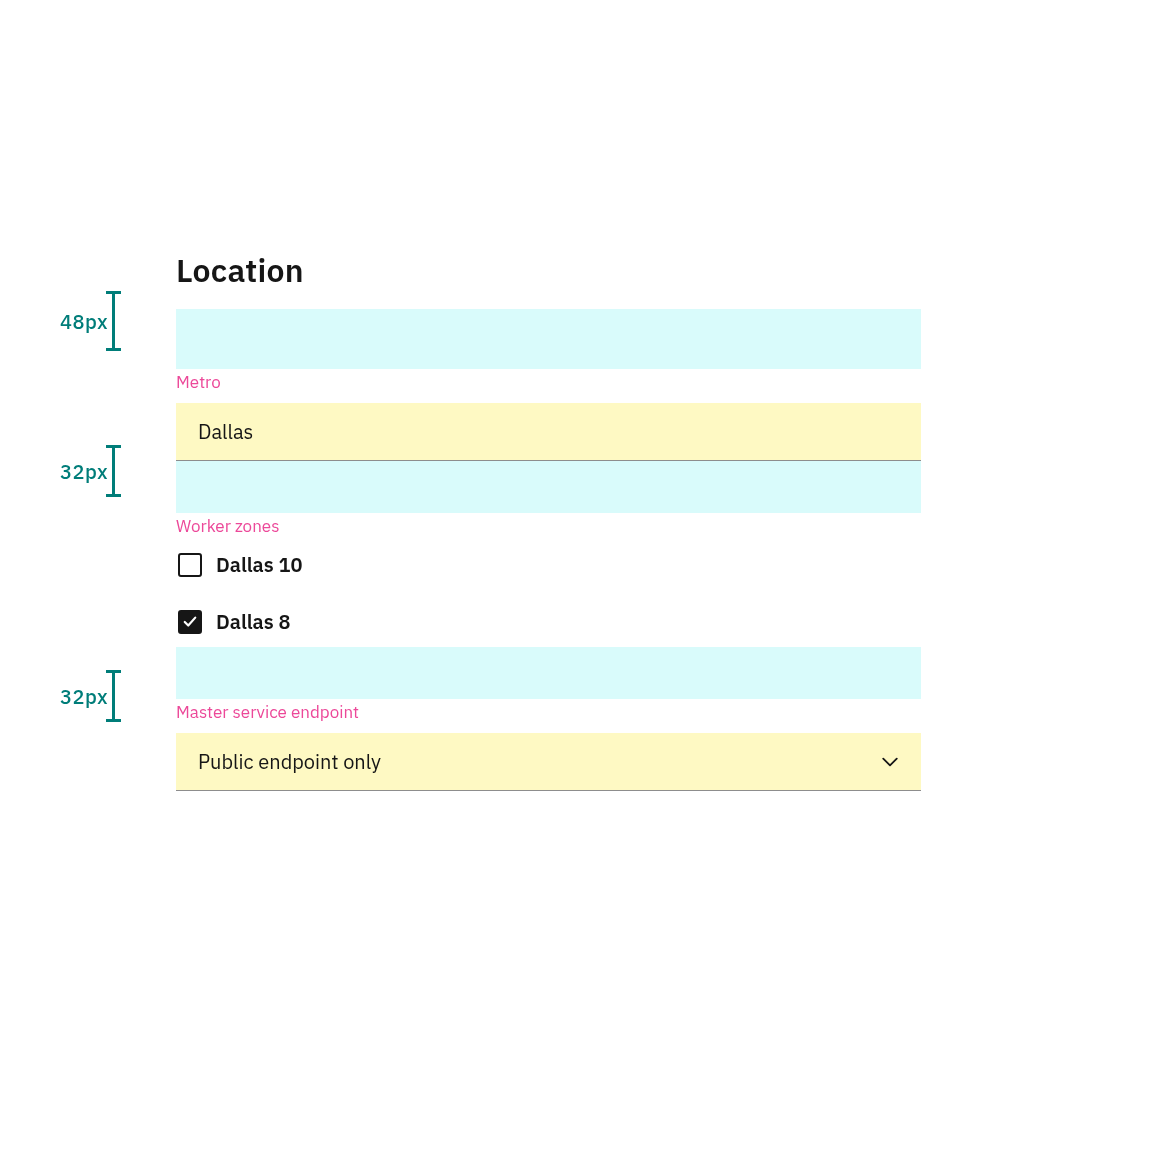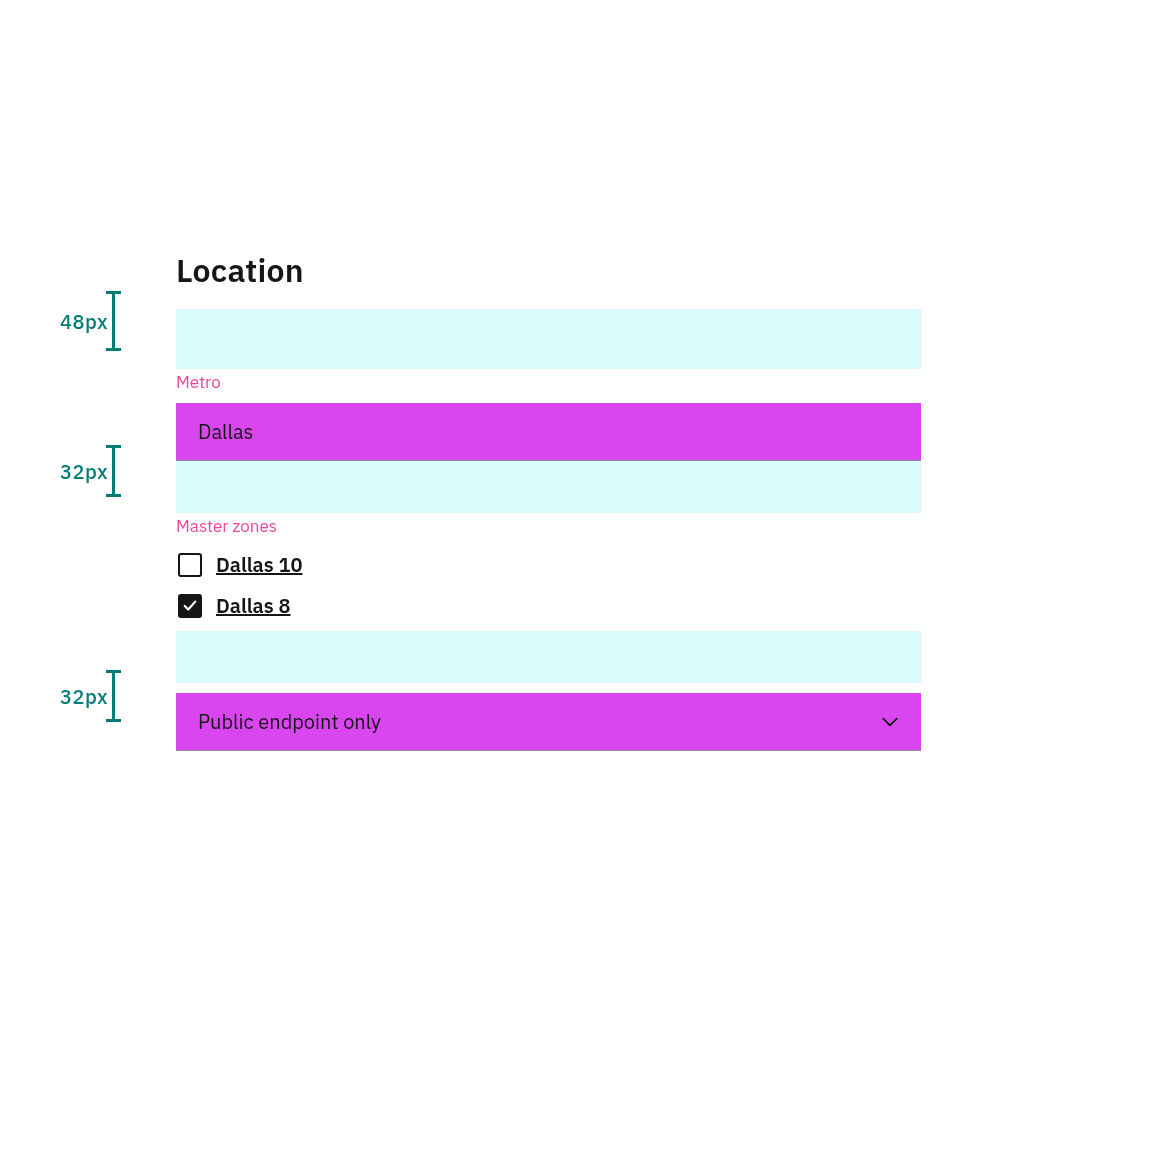--- a/index.html
+++ b/index.html
@@ -33,39 +33,38 @@
   }
   .sp48 { height: 60px; }
   .sp32a { height: 52px; }
   .sp32b { height: 52px; }
   .label {
     font-size: 17px;
     color: #ec4899;
     margin-top: 2px;
   }
   .select {
-    background: #d946ef;
+    background: #fef9c3;
     height: 58px;
     width: 100%;
     display: flex;
     align-items: center;
     justify-content: space-between;
     padding: 0 22px;
     border-bottom: 1px solid #8d8d8d;
     margin-top: 10px;
     font-size: 20px;
   }
   .select.no-chevron { justify-content: flex-start; }
   .checkbox-group {
     margin-top: 14px;
     display: flex;
     flex-direction: column;
-    gap: 14px;
+    gap: 30px;
     margin-left: 2px;
-    text-decoration: underline;
   }
   .checkbox-row {
     display: flex;
     align-items: center;
     gap: 14px;
   }
   .cb {
     width: 24px; height: 24px;
     border: 2px solid #161616;
     border-radius: 3px;
@@ -149,21 +148,21 @@
     <div class="spacer sp48"></div>
 
     <div class="label">Metro</div>
 
     <div class="select no-chevron">
       <span>Dallas</span>
     </div>
 
     <div class="spacer sp32a"></div>
 
-    <div class="label">Master zones</div>
+    <div class="label">Worker zones</div>
 
     <div class="checkbox-group">
       <div class="checkbox-row">
         <span class="cb">
           
         </span>
         <span class="cb-label">Dallas 10</span>
       </div>
       <div class="checkbox-row">
         <span class="cb checked">
@@ -171,20 +170,21 @@
               <path d="M2 8 L6 12 L14 3" stroke="#fff" stroke-width="2.5" fill="none" stroke-linecap="round" stroke-linejoin="round"></path>
             </svg>
         </span>
         <span class="cb-label">Dallas 8</span>
       </div>
     </div>
 
     <div class="gap12"></div>
     <div class="spacer sp32b"></div>
 
+    <div class="label">Master service endpoint</div>
 
     <div class="select">
       <span>Public endpoint only</span>
       <svg class="chevron" viewBox="0 0 16 16">
         <path d="M2 5 L8 11 L14 5" stroke="#161616" stroke-width="1.6" fill="none" stroke-linecap="round" stroke-linejoin="round"></path>
       </svg>
     </div>
 
   </div>
 </div>

